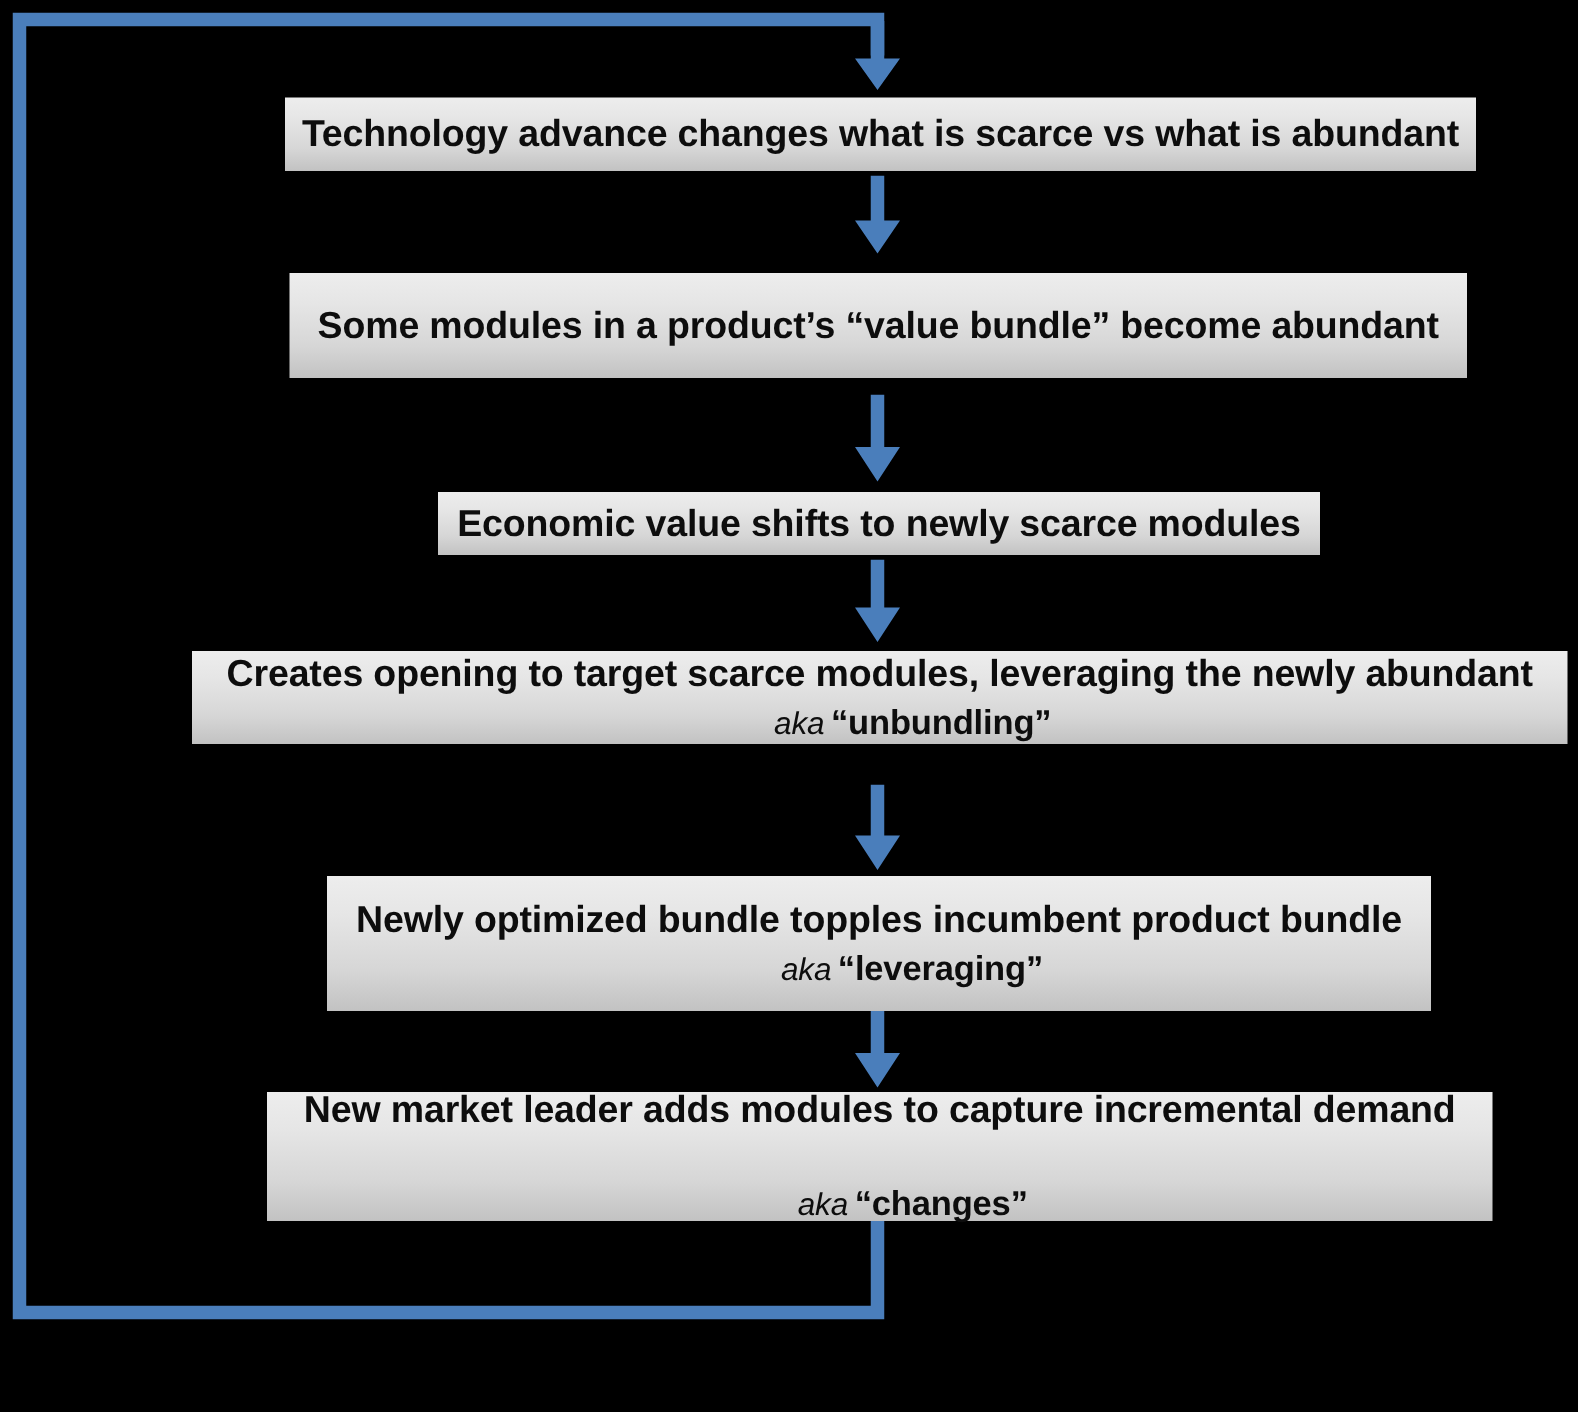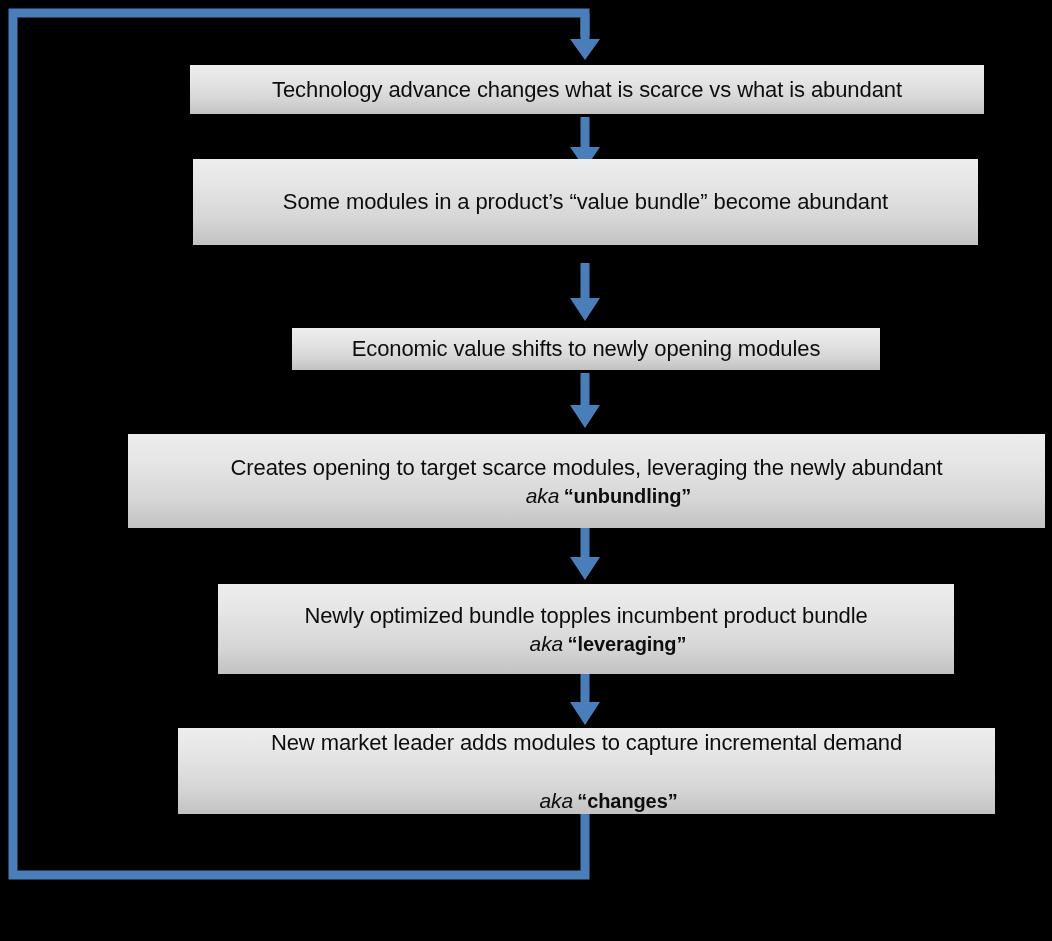--- a/index.html
+++ b/index.html
@@ -29,29 +29,29 @@
     text-align: center;
     color: #0d0d0d;
     letter-spacing: -0.1px;
     line-height: 1.32;
     z-index: 3;
   }
   .pbox .line {
     display: block;
     white-space: nowrap;
   }
-  .pbox .l1 { font-size: 22px; }
+  .pbox .l1 { font-size: 25px; font-weight: bold; }
   .aka { font-style: italic; font-size: 21px; margin-left: 44px; }
-  .term { font-weight: bold; font-size: 20px; }
+  .term { font-weight: bold; font-size: 23px; }
 
   
   #box-1 { left: 190px;  top: 65px;  width: 794px; height: 49px; }
-  #box-2 { left: 193px;  top: 159px; width: 785px; height: 86px; }
+  #box-2 { left: 193px;  top: 182px; width: 785px; height: 70px; }
   #box-3 { left: 292px;  top: 328px; width: 588px; height: 42px; }
-  #box-4 { left: 128px;  top: 434px; width: 917px; height: 94px; }
+  #box-4 { left: 128px;  top: 434px; width: 917px; height: 62px; }
   #box-5 { left: 218px;  top: 584px; width: 736px; height: 90px; }
   #box-6 { left: 178px;  top: 728px; width: 817px; height: 86px; gap: 30px; }
 
   
   .arrow {
     position: absolute;
     z-index: 2;
   }
   .arrow svg { display: block; }
 
@@ -113,21 +113,21 @@
 
   <div class="pbox" id="box-1">
     <span class="line l1">Technology advance changes what is scarce vs what is abundant</span>
   </div>
 
   <div class="pbox" id="box-2">
     <span class="line l1">Some modules in a product’s “value bundle” become abundant</span>
   </div>
 
   <div class="pbox" id="box-3">
-    <span class="line l1">Economic value shifts to newly opening modules</span>
+    <span class="line l1">Economic value shifts to newly scarce modules</span>
   </div>
 
   <div class="pbox" id="box-4">
     <span class="line l1">Creates opening to target scarce modules, leveraging the newly abundant</span>
     <span class="line">
       <span class="aka">aka</span>
       <span class="term">“unbundling”</span>
     </span>
   </div>
 

